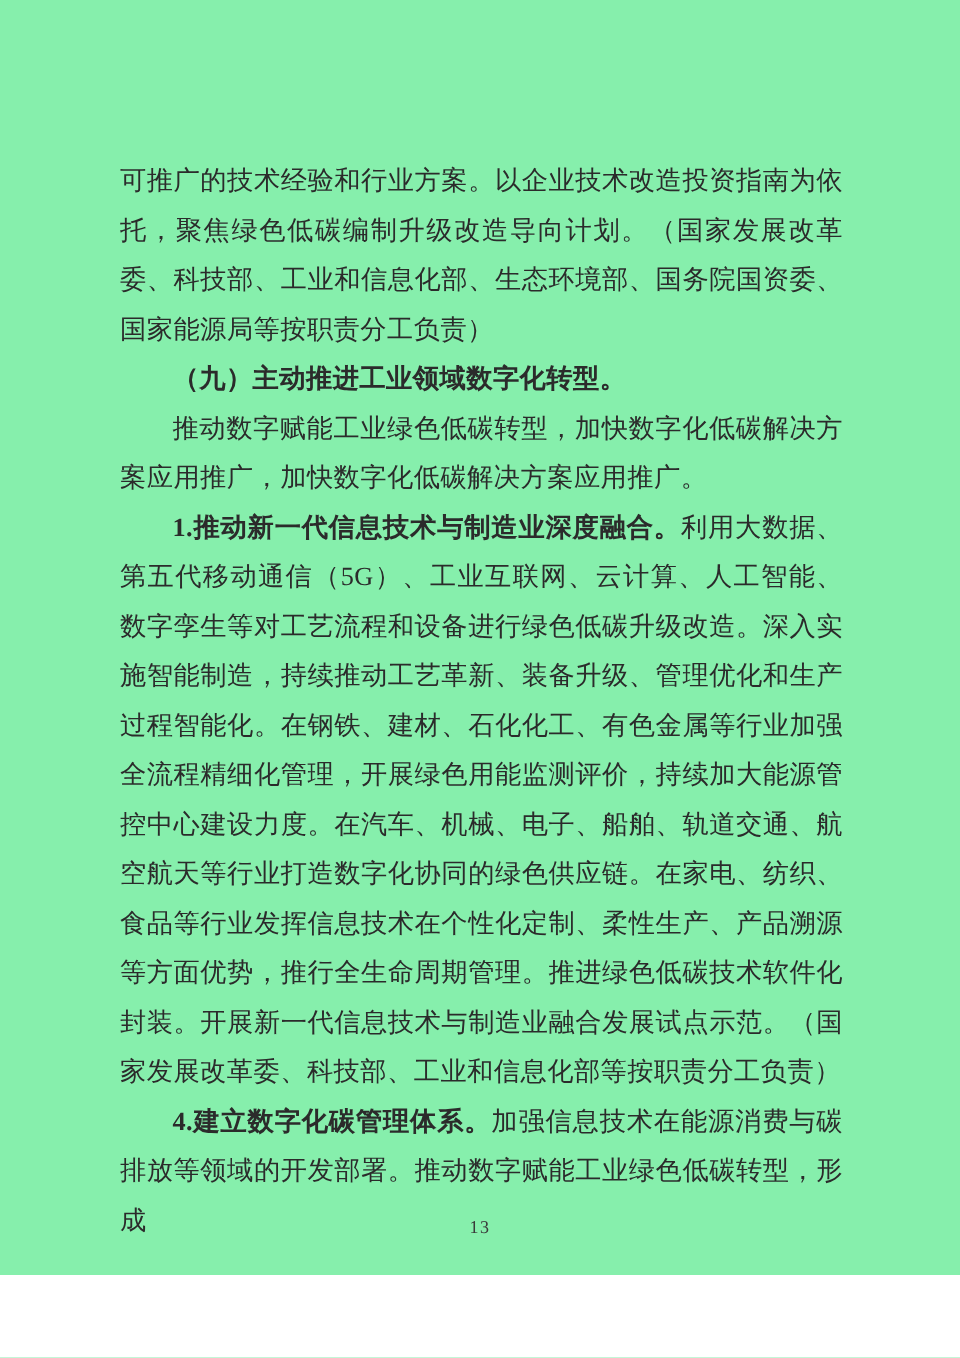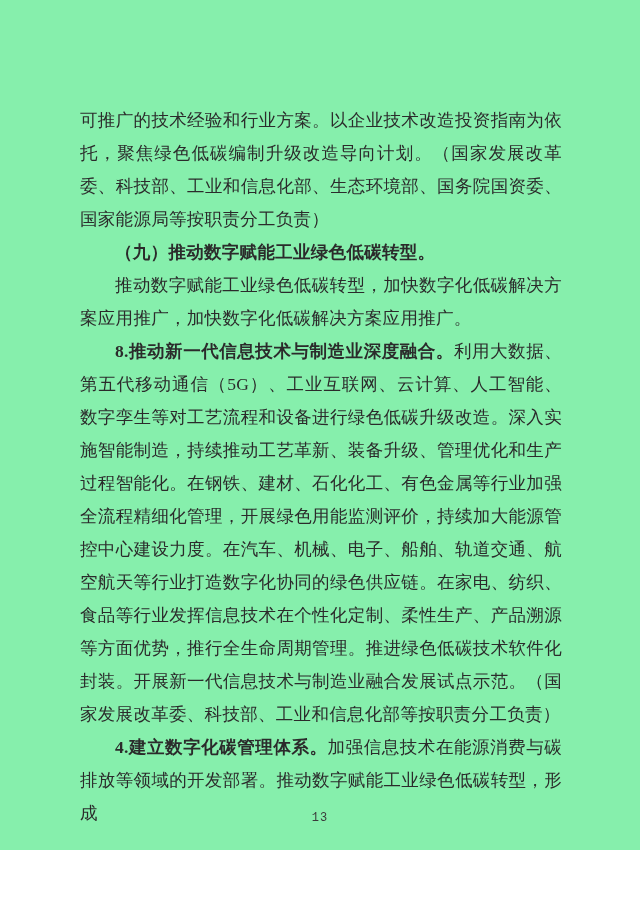--- a/index.html
+++ b/index.html
@@ -38,31 +38,31 @@
     font-weight: bold;
   }
   .page-number {
     position: absolute;
     top: 811px;
     left: 0;
     width: 100%;
     text-align: center;
     font-size: 12px;
     color: #3a3a3a;
-    font-family: Liberation Mono, monospace;
+    font-family: Liberation Serif, serif;
     letter-spacing: 1px;
   }
 </style>
 </head>
 <body>
 
 <div class="page">
   <div class="content">
     <div id="paragraphs">
         <p class="para"><span>可推广的技术经验和行业方案。以企业技术改造投资指南为依托，聚焦绿色低碳编制升级改造导向计划。（国家发展改革委、科技部、工业和信息化部、生态环境部、国务院国资委、国家能源局等按职责分工负责）</span></p>
-        <p class="para indent"><span class="bold">（九）推动数字赋能工业绿色低碳转型。</span></p>
+        <p class="para indent"><span class="bold">（九）主动推进工业领域数字化转型。</span></p>
         <p class="para indent"><span>推动数字赋能工业绿色低碳转型，加快数字化低碳解决方案应用推广，加快数字化低碳解决方案应用推广。</span></p>
-        <p class="para indent"><span class="bold">8.推动新一代信息技术与制造业深度融合。</span><span>利用大数据、第五代移动通信（5G）、工业互联网、云计算、人工智能、数字孪生等对工艺流程和设备进行绿色低碳升级改造。深入实施智能制造，持续推动工艺革新、装备升级、管理优化和生产过程智能化。在钢铁、建材、石化化工、有色金属等行业加强全流程精细化管理，开展绿色用能监测评价，持续加大能源管控中心建设力度。在汽车、机械、电子、船舶、轨道交通、航空航天等行业打造数字化协同的绿色供应链。在家电、纺织、食品等行业发挥信息技术在个性化定制、柔性生产、产品溯源等方面优势，推行全生命周期管理。推进绿色低碳技术软件化封装。开展新一代信息技术与制造业融合发展试点示范。（国家发展改革委、科技部、工业和信息化部等按职责分工负责）</span></p>
+        <p class="para indent"><span class="bold">1.推动新一代信息技术与制造业深度融合。</span><span>利用大数据、第五代移动通信（5G）、工业互联网、云计算、人工智能、数字孪生等对工艺流程和设备进行绿色低碳升级改造。深入实施智能制造，持续推动工艺革新、装备升级、管理优化和生产过程智能化。在钢铁、建材、石化化工、有色金属等行业加强全流程精细化管理，开展绿色用能监测评价，持续加大能源管控中心建设力度。在汽车、机械、电子、船舶、轨道交通、航空航天等行业打造数字化协同的绿色供应链。在家电、纺织、食品等行业发挥信息技术在个性化定制、柔性生产、产品溯源等方面优势，推行全生命周期管理。推进绿色低碳技术软件化封装。开展新一代信息技术与制造业融合发展试点示范。（国家发展改革委、科技部、工业和信息化部等按职责分工负责）</span></p>
         <p class="para indent"><span class="bold">4.建立数字化碳管理体系。</span><span>加强信息技术在能源消费与碳排放等领域的开发部署。推动数字赋能工业绿色低碳转型，形成</span></p>
       </div>
   </div>
   <div class="page-number">13</div>
 </div>
 
 </body></html>

